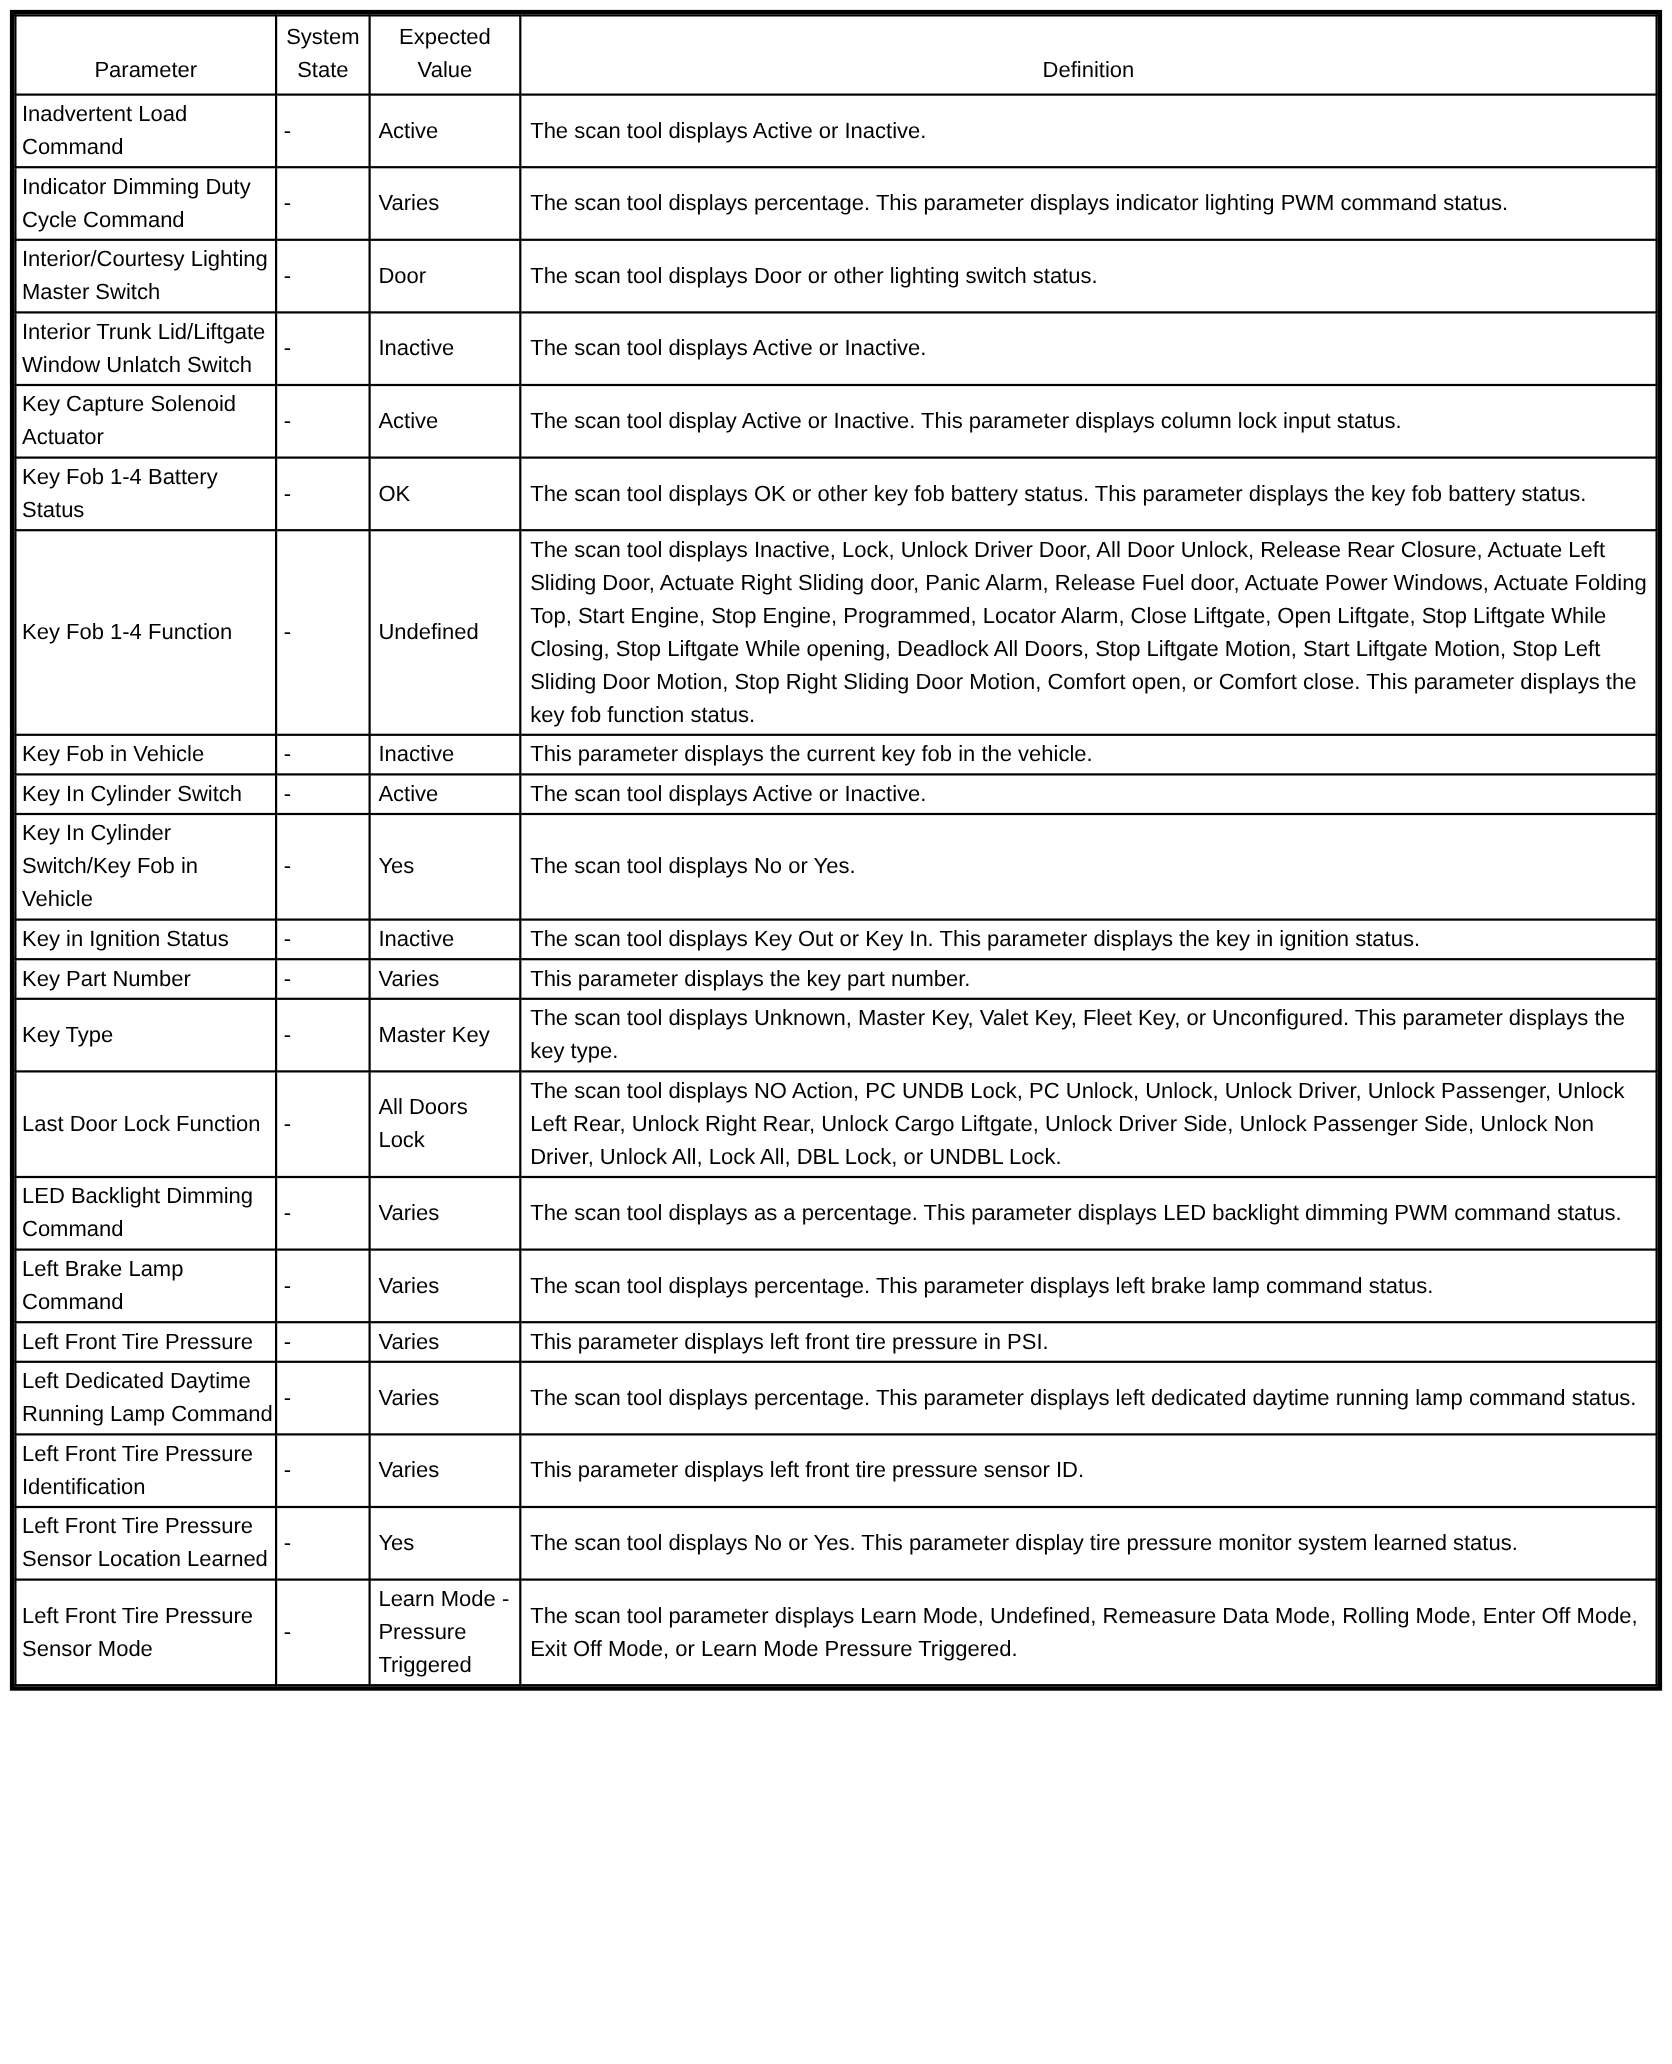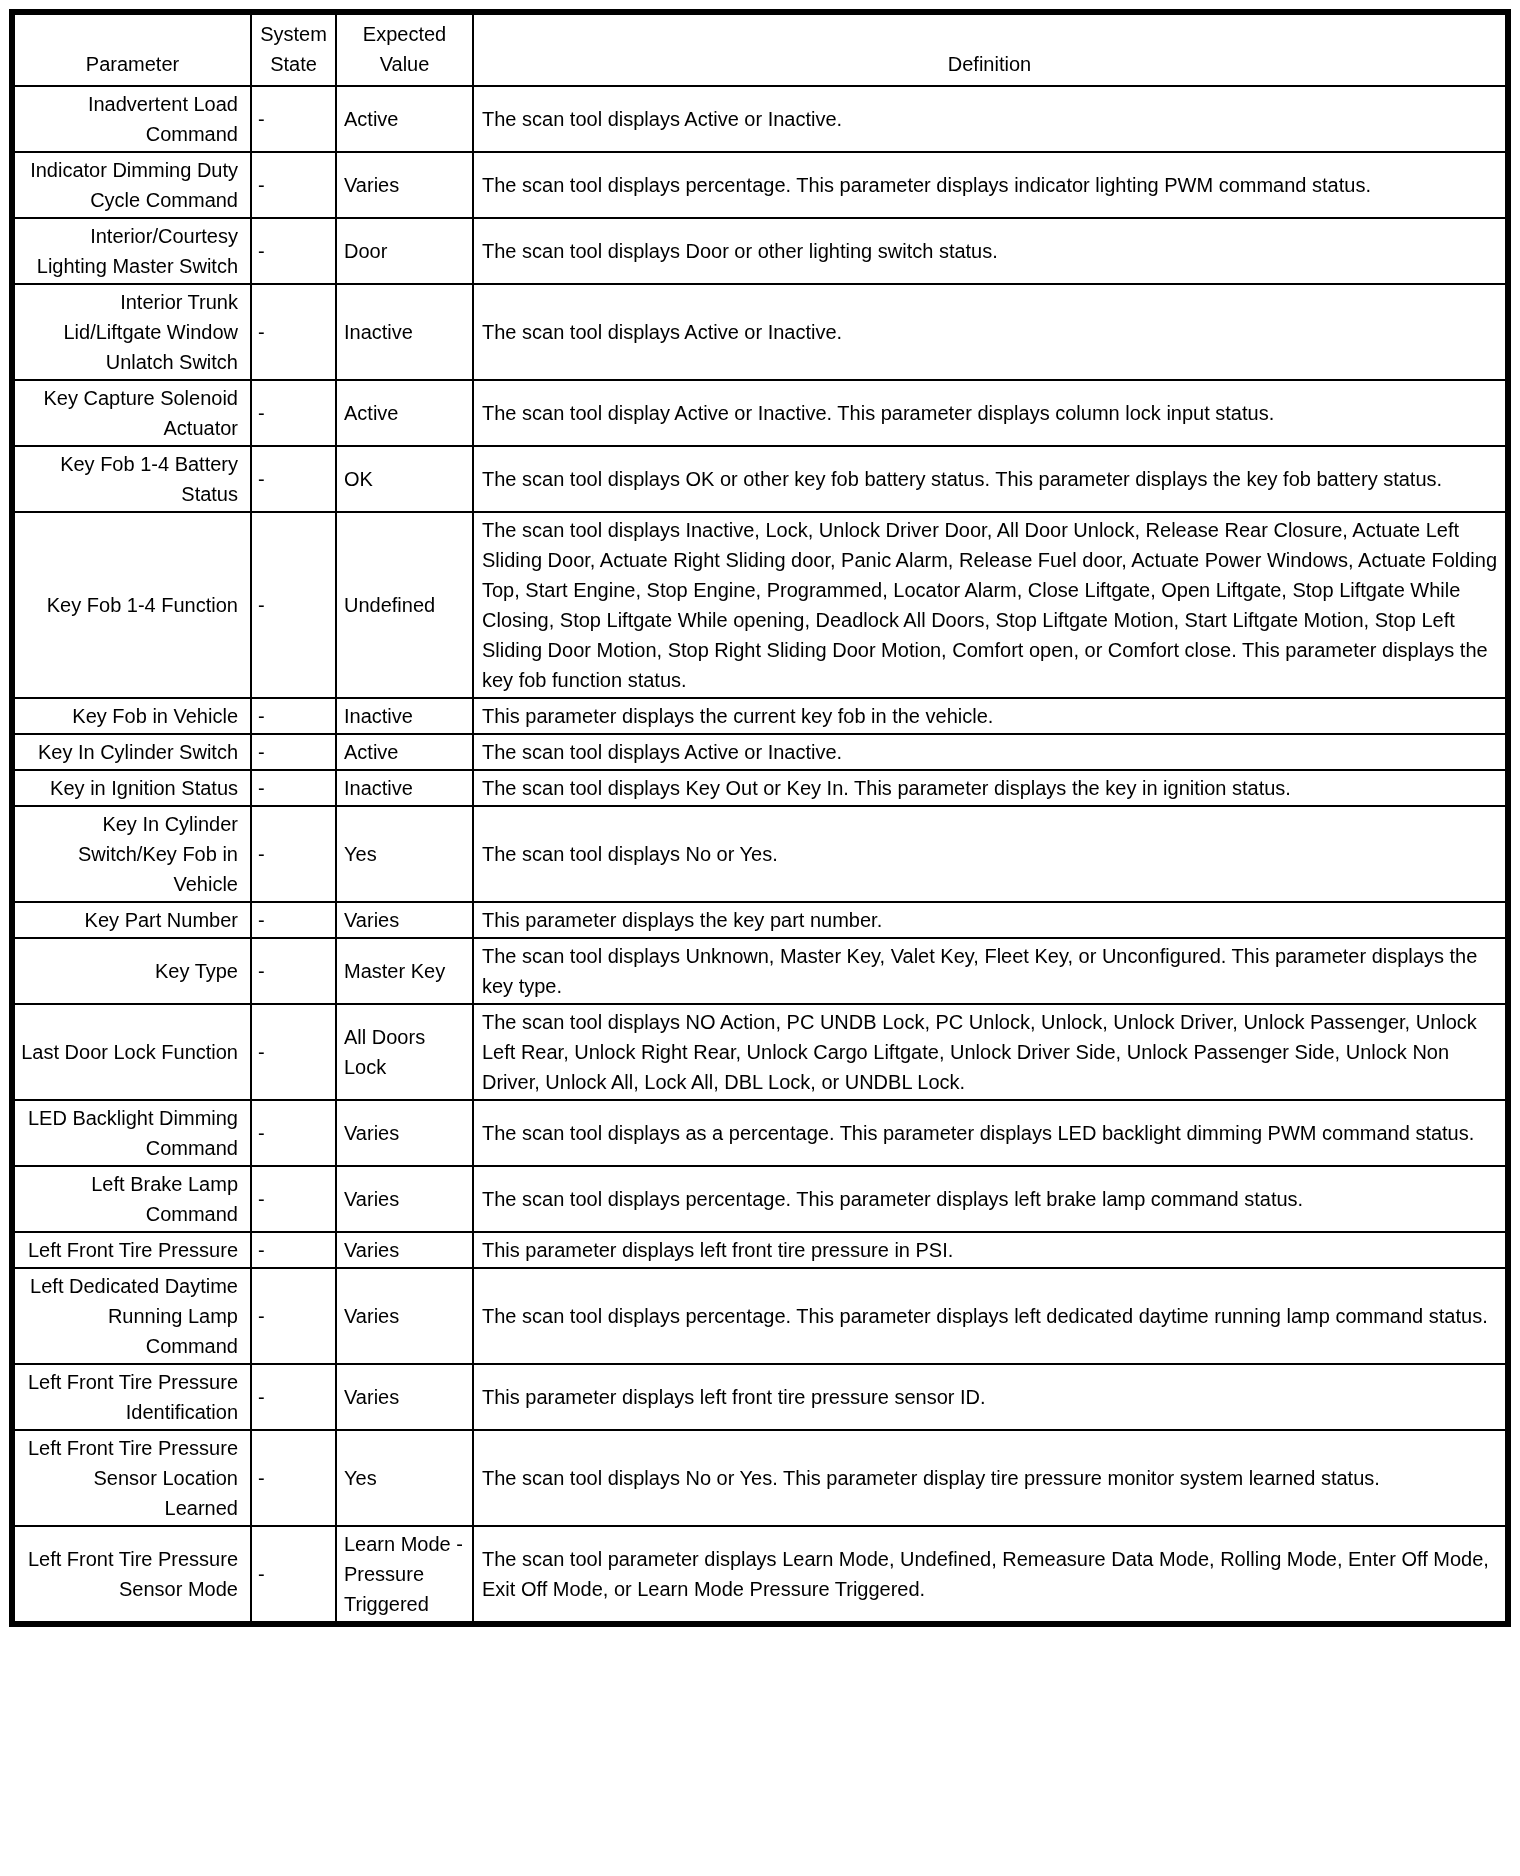--- a/index.html
+++ b/index.html
@@ -37,22 +37,21 @@
     vertical-align: bottom;
     font-weight: normal;
     padding-top: 4px;
     padding-bottom: 6px;
   }
   table.param-table td {
     vertical-align: middle;
   }
   table.param-table td.col0 {
     padding-left: 5px;
-    padding-right: 12px;
-    text-align: right;
+    padding-right: 0;
   }
   table.param-table td.col1 {
     padding-left: 6px;
   }
   table.param-table td.col2 {
     padding-left: 7px;
     margin-top: 12px;
   }
   col.c-param { width: 237px; }
   col.c-state { width: 85px; }
@@ -128,30 +127,30 @@
             <td class="col2">Inactive</td>
             <td class="col3">This parameter displays the current key fob in the vehicle.</td>
           </tr>
           <tr>
             <td class="col0">Key In Cylinder Switch</td>
             <td class="col1">-</td>
             <td class="col2">Active</td>
             <td class="col3">The scan tool displays Active or Inactive.</td>
           </tr>
           <tr>
+            <td class="col0">Key In Cylinder Switch/Key Fob in Vehicle</td>
+            <td class="col1">-</td>
+            <td class="col2">Yes</td>
+            <td class="col3">The scan tool displays No or Yes.</td>
+          </tr>
+          <tr>
             <td class="col0">Key in Ignition Status</td>
             <td class="col1">-</td>
             <td class="col2">Inactive</td>
             <td class="col3">The scan tool displays Key Out or Key In. This parameter displays the key in ignition status.</td>
-          </tr>
-          <tr>
-            <td class="col0">Key In Cylinder Switch/Key Fob in Vehicle</td>
-            <td class="col1">-</td>
-            <td class="col2">Yes</td>
-            <td class="col3">The scan tool displays No or Yes.</td>
           </tr>
           <tr>
             <td class="col0">Key Part Number</td>
             <td class="col1">-</td>
             <td class="col2">Varies</td>
             <td class="col3">This parameter displays the key part number.</td>
           </tr>
           <tr>
             <td class="col0">Key Type</td>
             <td class="col1">-</td>

